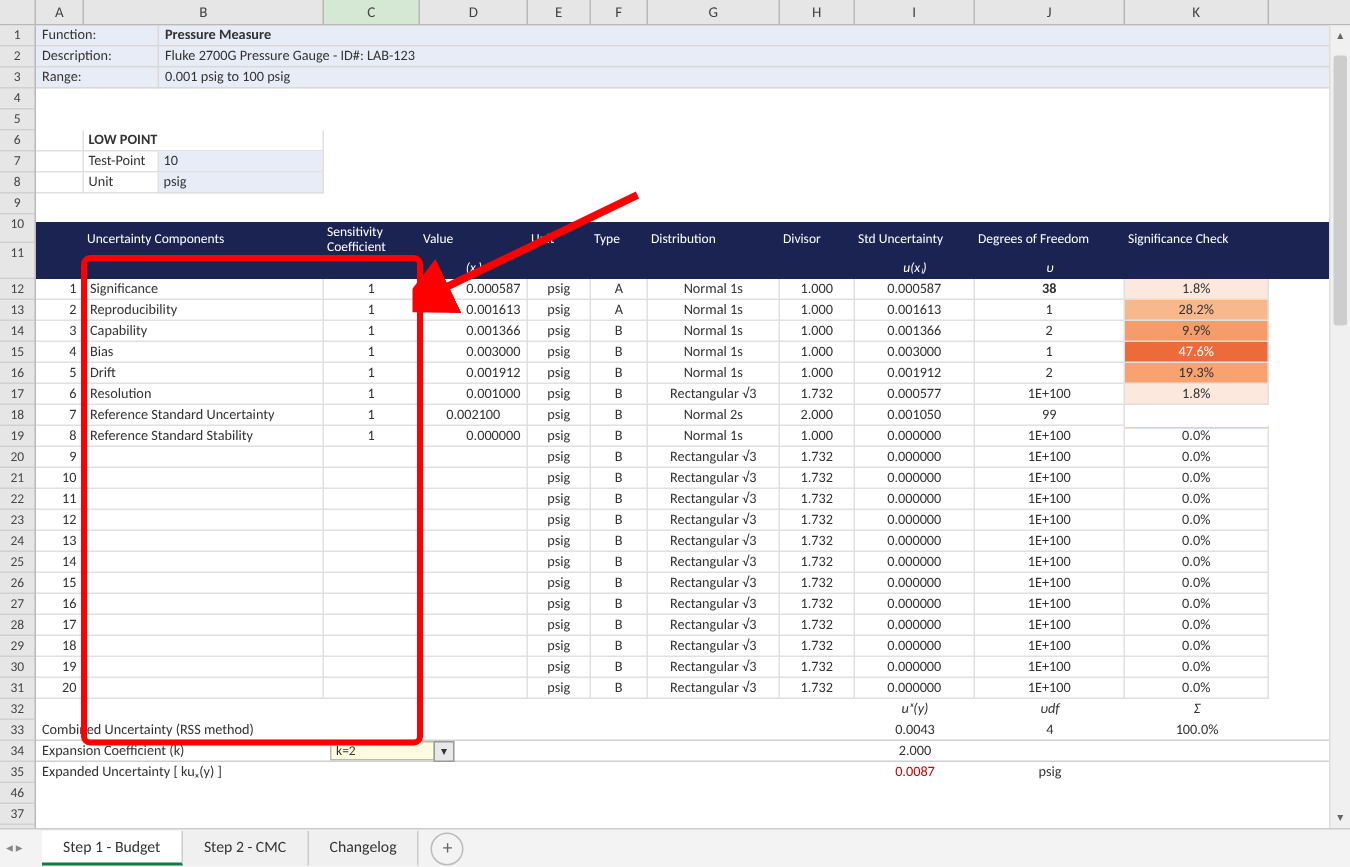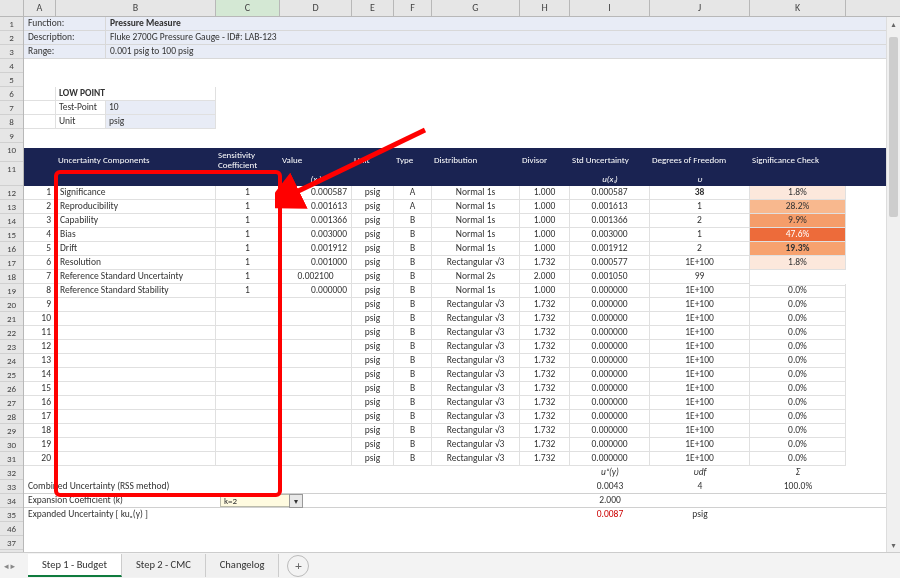--- a/index.html
+++ b/index.html
@@ -231,21 +231,21 @@
             <div class="c tr" style="width: 32px;">5</div>
             <div class="c " style="width: 160px;">Drift</div>
             <div class="c tc" style="width: 64px;">1</div>
             <div class="c tr" style="width: 72px;">0.001912</div>
             <div class="c tc" style="width: 42px;">psig</div>
             <div class="c tc" style="width: 38px;">B</div>
             <div class="c tc" style="width: 88px;">Normal 1s</div>
             <div class="c tc" style="width: 50px;">1.000</div>
             <div class="c tc" style="width: 80px;">0.001912</div>
             <div class="c tc" style="width: 100px;">2</div>
-            <div class="c tc sig5" style="width: 96px; font-weight: bold;">19.3%</div>
+            <div class="c tc sig5" style="width: 96px;">19.3%</div>
           </div>
           <div class="data-row">
             <div class="c tr" style="width: 32px;">6</div>
             <div class="c " style="width: 160px;">Resolution</div>
             <div class="c tc" style="width: 64px;">1</div>
             <div class="c tr" style="width: 72px;">0.001000</div>
             <div class="c tc" style="width: 42px;">psig</div>
             <div class="c tc" style="width: 38px;">B</div>
             <div class="c tc" style="width: 88px;">Rectangular √3</div>
             <div class="c tc" style="width: 50px;">1.732</div>

